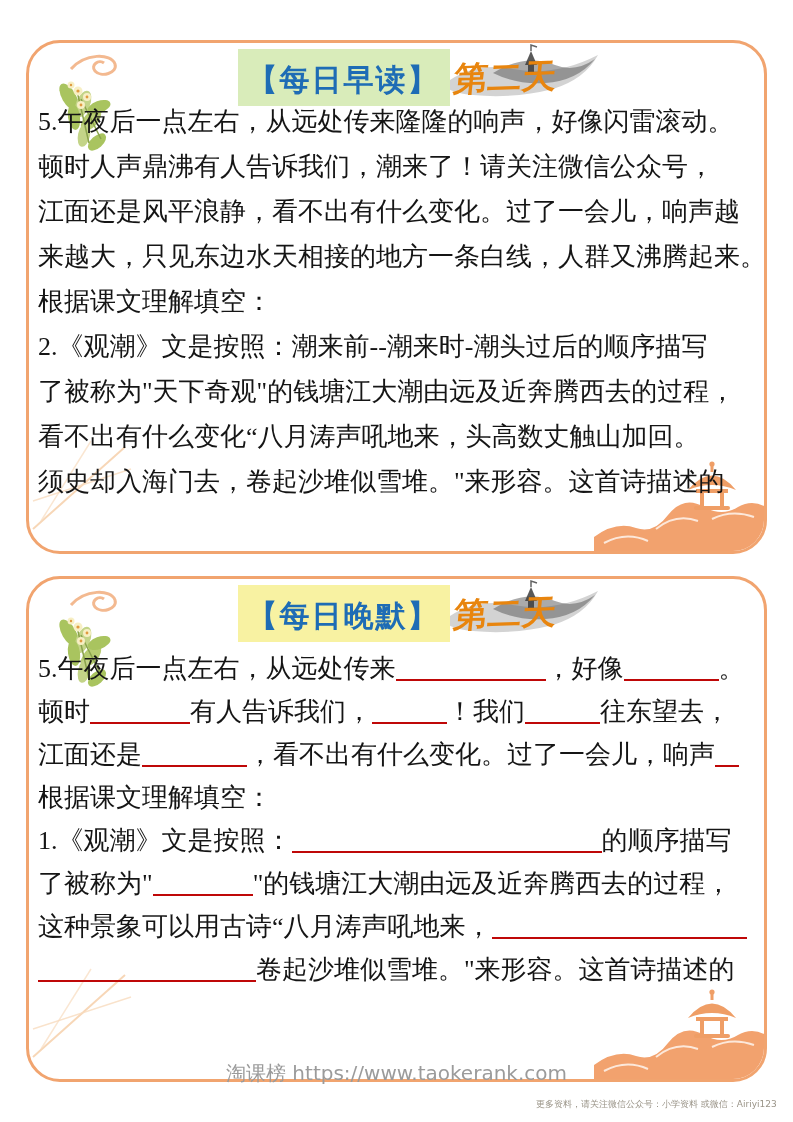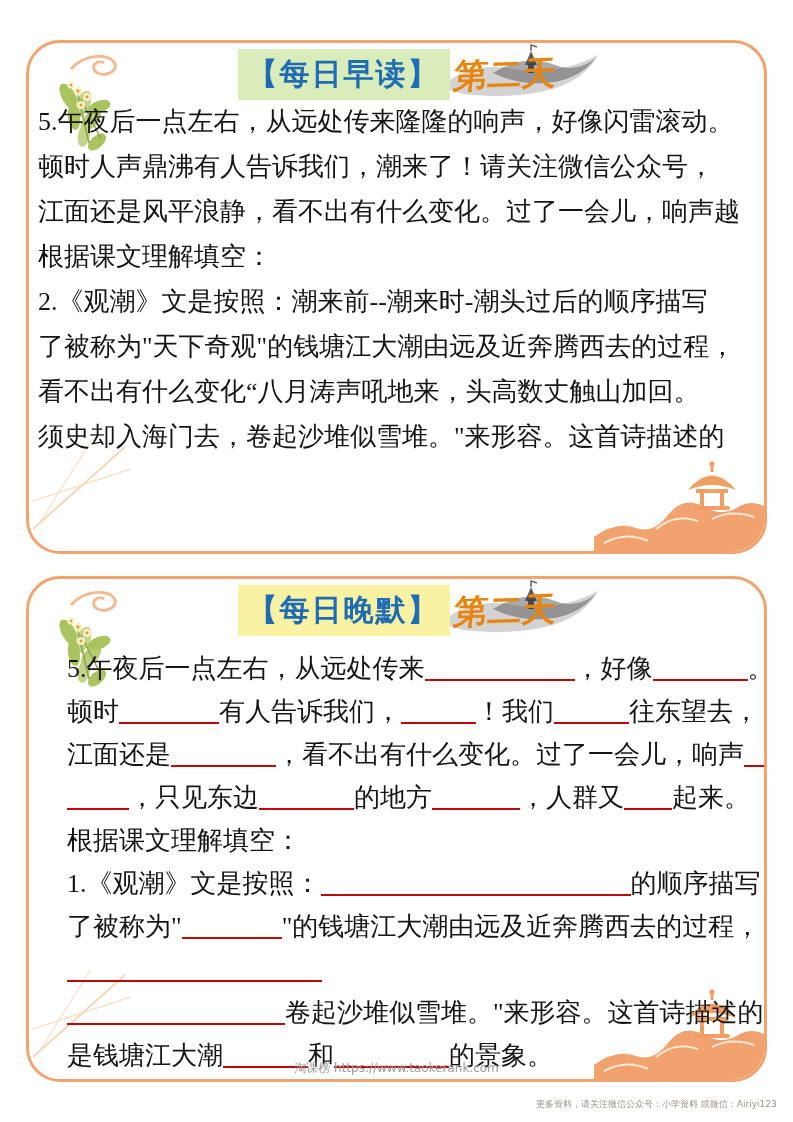--- a/index.html
+++ b/index.html
@@ -8,48 +8,48 @@
     font-family:"Liberation Serif","DejaVu Serif",serif;overflow:hidden;
   }
   .panel{
     position:absolute;left:26px;width:741px;box-sizing:border-box;
     border:3px solid #f1a46f;border-radius:34px;background:#fff;overflow:hidden;
   }
   #panel-morning{top:40px;height:514px;}
   #panel-evening{top:576px;height:506px;}
   .panel-header{position:absolute;top:6px;left:0;width:100%;text-align:center;z-index:3;}
   .header-box{
-    display:inline-block;padding:5px 10px 5px;font-weight:bold;font-size:30px;
+    display:inline-block;padding:11px 10px 5px;font-weight:bold;font-size:30px;
     color:#1e6cb5;letter-spacing:2px;vertical-align:middle;
   }
   .green-bg{background:#d9ecba;}
   .yellow-bg{background:#f8f2a2;}
   .day-label{
     display:inline-block;margin-left:4px;font-size:34px;font-weight:bold;color:#e8850e;
     transform:skewX(-8deg) rotate(-2deg);vertical-align:middle;position:relative;z-index:4;
   }
   .ink-wash{position:absolute;left:55%;top:0px;z-index:2;}
   .flower{position:absolute;left:8px;top:4px;z-index:2;}
   .pavilion{position:absolute;right:-2px;bottom:-2px;z-index:1;}
   .sparkle{position:absolute;left:0px;bottom:18px;z-index:0;}
   .body-text{
     position:absolute;left:9px;right:12px;font-size:26px;color:#151515;z-index:2;
   }
   #morning-lines{top:56px;}
   #morning-lines .line{height:45px;line-height:45px;}
-  #evening-lines{top:68px;margin-left:29px;}
+  #evening-lines{top:68px;}
   #evening-lines .line{height:43px;line-height:43px;}
   .line{white-space:nowrap;overflow:visible;}
   .blank{
     display:inline-block;height:24px;border-bottom:2px solid #bf0808;
     vertical-align:-4px;
   }
   .watermark{
     position:absolute;top:1060px;left:0;width:100%;text-align:center;z-index:6;
-    font-family:"DejaVu Sans","Liberation Sans",sans-serif;font-size:12px;color:#9b9b9b;
+    font-family:"DejaVu Sans","Liberation Sans",sans-serif;font-size:20px;color:#9b9b9b;
   }
   .footer-note{
     position:absolute;top:1098px;left:536px;width:240px;text-align:right;z-index:6;
     font-family:"DejaVu Sans","Liberation Sans",sans-serif;font-size:9px;color:#9a9488;
     white-space:nowrap;
   }
 </style>
 </head>
 <body>
 
@@ -88,20 +88,21 @@
     <path d="M60,30 Q92,10 122,22 Q142,30 162,16 Q144,38 112,40 Q84,42 60,30 Z" fill="#565656" opacity="0.5"></path>
     <path d="M92,22 L98,8 L104,22 Z" fill="#3c3c3c" opacity="0.85"></path>
     <rect x="95" y="21" width="6" height="9" fill="#3c3c3c" opacity="0.85"></rect>
     <path d="M98,8 L98,2 L104,4" stroke="#3c3c3c" stroke-width="1.5" fill="none" opacity="0.8"></path>
   </svg>
 
   <div class="body-text" id="morning-lines">
       <div class="line"><span>5.午夜后一点左右，从远处传来隆隆的响声，好像闪雷滚动。</span></div>
       <div class="line"><span>顿时人声鼎沸有人告诉我们，潮来了！请关注微信公众号，</span></div>
       <div class="line"><span>江面还是风平浪静，看不出有什么变化。过了一会儿，响声越</span></div>
+      <div class="line"><span>来越大，只见东边水天相接的地方一条白线，人群又沸腾起来。</span></div>
       <div class="line"><span>根据课文理解填空：</span></div>
       <div class="line"><span>2.《观潮》文是按照：潮来前--潮来时-潮头过后的顺序描写</span></div>
       <div class="line"><span>了被称为"天下奇观"的钱塘江大潮由远及近奔腾西去的过程，</span></div>
       <div class="line"><span>看不出有什么变化“八月涛声吼地来，头高数丈触山加回。</span></div>
       <div class="line"><span>须史却入海门去，卷起沙堆似雪堆。"来形容。这首诗描述的</span></div>
     </div>
 
   <svg class="sparkle" width="110" height="110" viewBox="0 0 110 110">
     <path d="M4,106 L96,24" stroke="#f6d0ab" stroke-width="2" opacity="0.85"></path>
     <path d="M4,78 L102,46" stroke="#f8dcbf" stroke-width="1.5" opacity="0.8"></path>
@@ -160,27 +161,25 @@
     <path d="M60,30 Q92,10 122,22 Q142,30 162,16 Q144,38 112,40 Q84,42 60,30 Z" fill="#565656" opacity="0.5"></path>
     <path d="M92,22 L98,8 L104,22 Z" fill="#3c3c3c" opacity="0.85"></path>
     <rect x="95" y="21" width="6" height="9" fill="#3c3c3c" opacity="0.85"></rect>
     <path d="M98,8 L98,2 L104,4" stroke="#3c3c3c" stroke-width="1.5" fill="none" opacity="0.8"></path>
   </svg>
 
   <div class="body-text" id="evening-lines">
       <div class="line"><span>5.午夜后一点左右，从远处传来</span><span class="blank" style="width: 150px;"></span><span>，好像</span><span class="blank" style="width: 95px;"></span><span>。</span></div>
       <div class="line"><span>顿时</span><span class="blank" style="width: 100px;"></span><span>有人告诉我们，</span><span class="blank" style="width: 75px;"></span><span>！我们</span><span class="blank" style="width: 75px;"></span><span>往东望去，</span></div>
       <div class="line"><span>江面还是</span><span class="blank" style="width: 105px;"></span><span>，看不出有什么变化。过了一会儿，响声</span><span class="blank" style="width: 24px;"></span></div>
-      <div class="line"><span class="blank" style="width: 62px;"></span><span>，只见东边</span><span class="blank" style="width: 95px;"></span><span>的地方</span><span class="blank" style="width: 88px;"></span><span>，人群又</span><span class="blank" style="width: 48px;"></span><span>起来。</span></div>
       <div class="line"><span>根据课文理解填空：</span></div>
       <div class="line"><span>1.《观潮》文是按照：</span><span class="blank" style="width: 310px;"></span><span>的顺序描写</span></div>
       <div class="line"><span>了被称为"</span><span class="blank" style="width: 100px;"></span><span>"的钱塘江大潮由远及近奔腾西去的过程，</span></div>
-      <div class="line"><span class="blank" style="width: 255px;"></span></div>
+      <div class="line"><span>这种景象可以用古诗“八月涛声吼地来，</span><span class="blank" style="width: 255px;"></span></div>
       <div class="line"><span class="blank" style="width: 218px;"></span><span>卷起沙堆似雪堆。"来形容。这首诗描述的</span></div>
-      <div class="line"><span>是钱塘江大潮</span><span class="blank" style="width: 85px;"></span><span>和</span><span class="blank" style="width: 115px;"></span><span>的景象。</span></div>
     </div>
 
   <svg class="sparkle" width="110" height="110" viewBox="0 0 110 110">
     <path d="M4,106 L96,24" stroke="#f6d0ab" stroke-width="2" opacity="0.85"></path>
     <path d="M4,78 L102,46" stroke="#f8dcbf" stroke-width="1.5" opacity="0.8"></path>
     <path d="M12,98 L62,18" stroke="#f8dcbf" stroke-width="1.5" opacity="0.7"></path>
   </svg>
 
   <svg class="pavilion" width="172" height="96" viewBox="0 0 172 96">
     <path d="M0,96 L0,80 Q22,64 42,71 Q60,77 74,58 Q90,38 110,50 Q128,60 144,50 Q158,42 172,50 L172,96 Z" fill="#f2a26e"></path>

